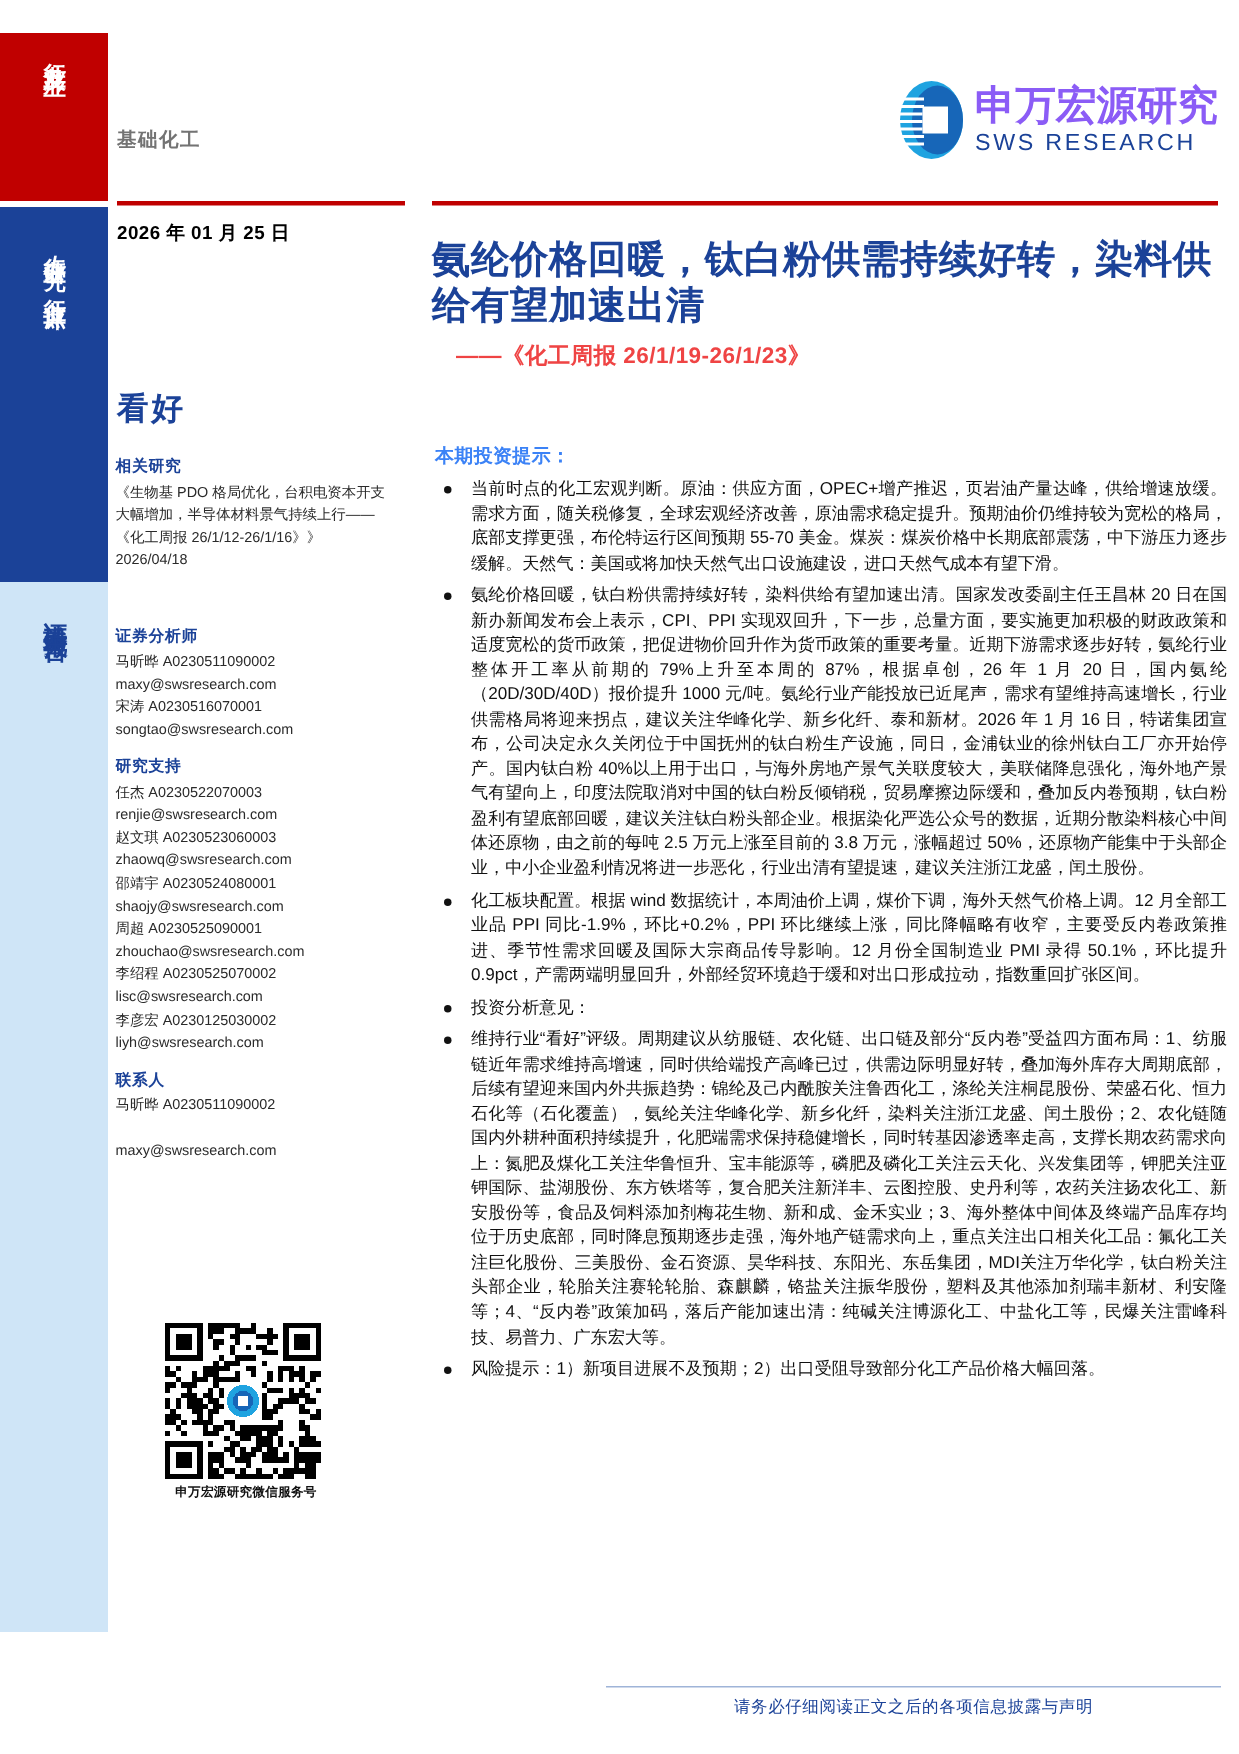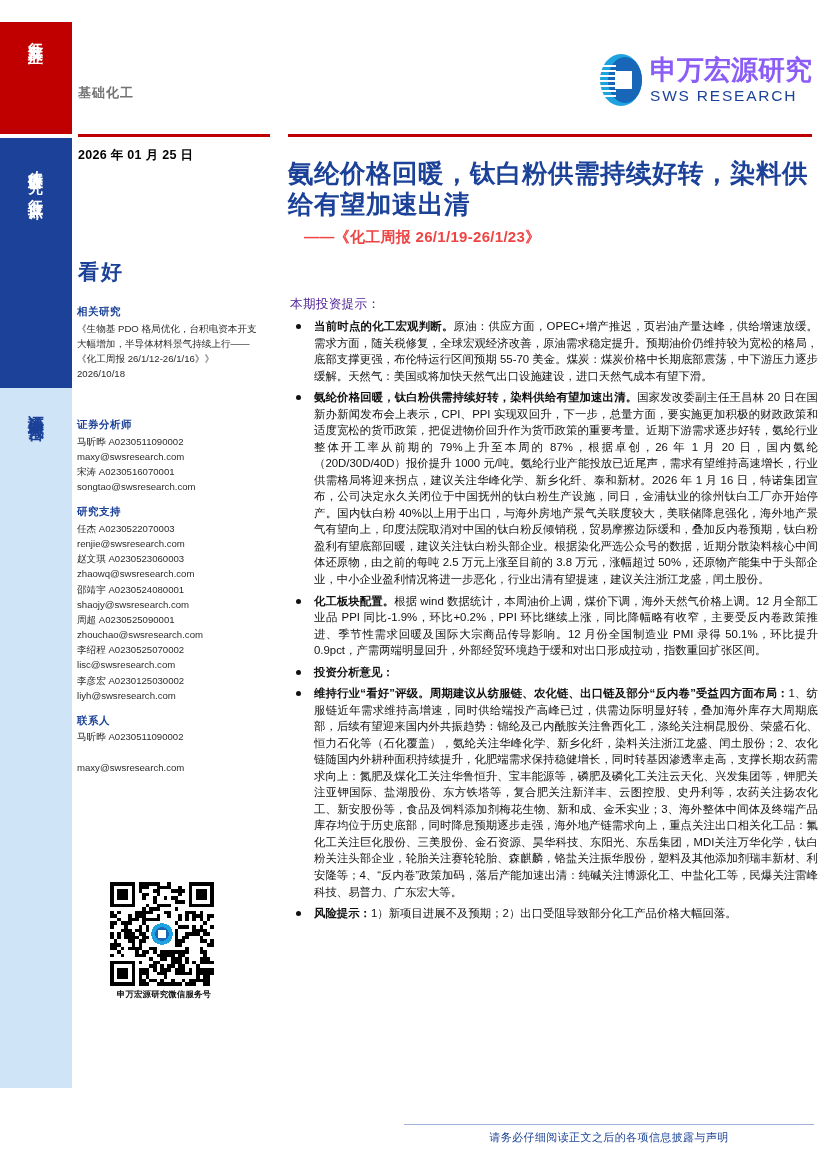--- a/index.html
+++ b/index.html
@@ -173,22 +173,22 @@
     width: 528px;
     font-size: 15px;
     color: #ef4444;
     letter-spacing: .3px;
     font-weight: bold;
   }
   .hl-head {
     position: absolute;
     left: 290px; top: 296px;
     font-size: 12.6px;
-    font-weight: normal;
-    color: #4c1d95;
+    font-weight: bold;
+    color: #3b82f6;
     letter-spacing: .3px;
   }
   .bullets {
     position: absolute;
     left: 290px; top: 318px;
     width: 528px;
   }
   .bullet {
     position: relative;
     padding-left: 24px;
@@ -200,21 +200,21 @@
     text-justify: inter-character;
   }
   .bullet::before {
     content: "";
     position: absolute;
     left: 6px; top: 6px;
     width: 5px; height: 5px;
     border-radius: 50%;
     background: #111;
   }
-  .bullet b { font-weight: bold; }
+  .bullet b { font-weight: normal; }
 
   
   .foot-rule {
     position: absolute;
     left: 404px; top: 1124px;
     width: 410px; height: 1px;
     background: #9fb4d8;
   }
   .foot-text {
     position: absolute;
@@ -272,21 +272,21 @@
   <div class="date">2026 年 01 月 25 日</div>
   <div class="rating">看好</div>
 
   <div class="sidecol">
     <div class="blk">
       <h4>相关研究</h4>
       <div id="related-lines">
           <div class="row">《生物基 PDO 格局优化，台积电资本开支</div>
           <div class="row">大幅增加，半导体材料景气持续上行——</div>
           <div class="row">《化工周报 26/1/12-26/1/16》》</div>
-          <div class="row">2026/10/18</div>
+          <div class="row">2026/04/18</div>
         </div>
     </div>
 
     <div class="gap-lg"></div>
 
     <div class="blk">
       <h4>证券分析师</h4>
       <div id="analyst-lines">
           <div class="row">马昕晔  A0230511090002</div>
           <div class="row">maxy@swsresearch.com</div>

